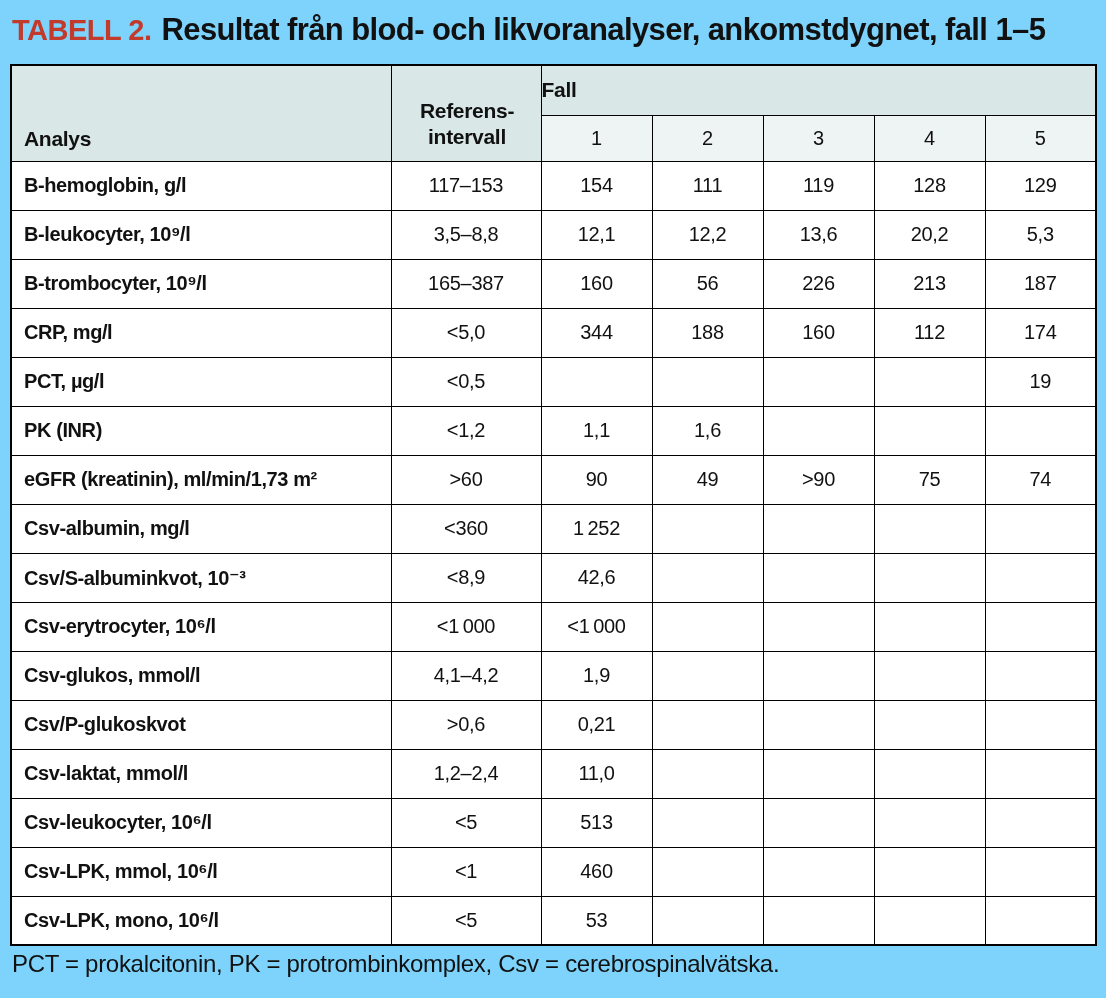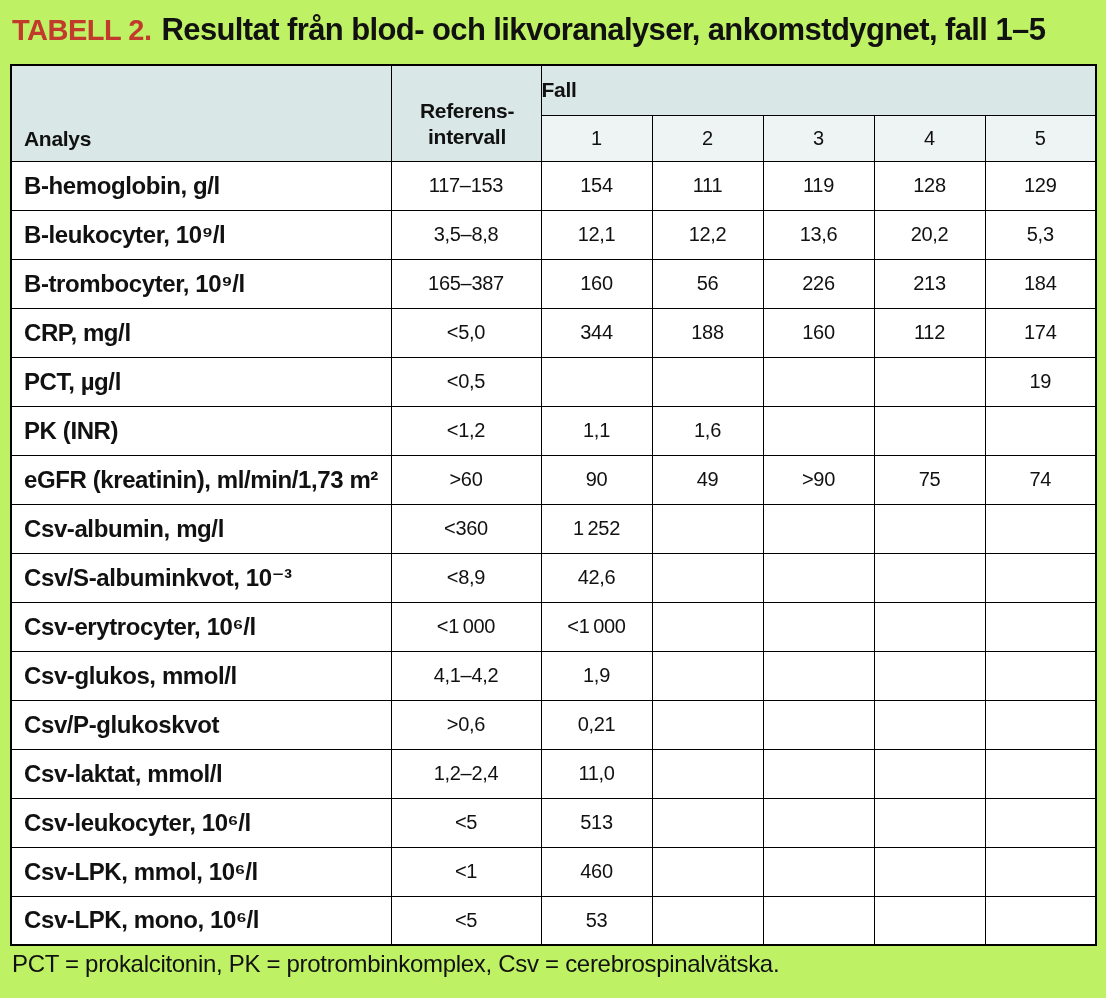--- a/index.html
+++ b/index.html
@@ -7,21 +7,21 @@
 
   html, body {
     background: #ffffff;
     font-family: "Liberation Sans", "DejaVu Sans", sans-serif;
     color: #111111;
   }
 
   .page {
     width: 1106px;
     height: 998px;
-    background: #bef264;
+    background: #7dd3fc;
     padding: 8px 10px 0 10px;
     overflow: hidden;
   }
 
   
   .title {
     display: flex;
     align-items: baseline;
     gap: 10px;
     margin: 4px 0 16px 2px;
@@ -92,21 +92,21 @@
     background: #ffffff;
     height: 49px;
     font-size: 20px;
     vertical-align: middle;
   }
   td.td-analys {
     text-align: left;
     font-weight: 700;
     padding: 4px 12px;
     letter-spacing: -0.4px;
-    font-size: 24px;
+    font-size: 20px;
   }
   td.td-ref, td.td-val {
     text-align: center;
     font-weight: 400;
     letter-spacing: -0.3px;
   }
 
   
   .footnote {
     margin: 4px 0 0 2px;
@@ -170,21 +170,21 @@
           <td class="td-val">20,2</td>
           <td class="td-val">5,3</td>
         </tr>
         <tr>
           <td class="td-analys">B-trombocyter, 10⁹/l</td>
           <td class="td-ref">165–387</td>
           <td class="td-val">160</td>
           <td class="td-val">56</td>
           <td class="td-val">226</td>
           <td class="td-val">213</td>
-          <td class="td-val">184</td>
+          <td class="td-val">187</td>
         </tr>
         <tr>
           <td class="td-analys">CRP, mg/l</td>
           <td class="td-ref">&lt;5,0</td>
           <td class="td-val">344</td>
           <td class="td-val">188</td>
           <td class="td-val">160</td>
           <td class="td-val">112</td>
           <td class="td-val">174</td>
         </tr>

